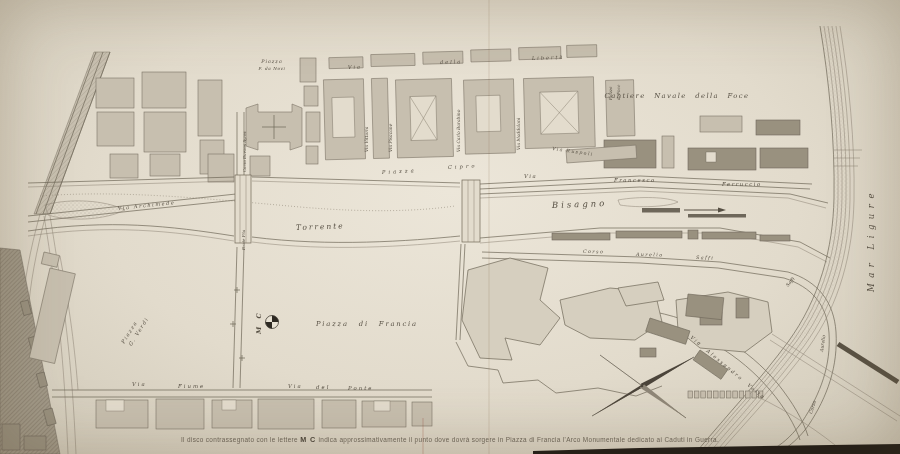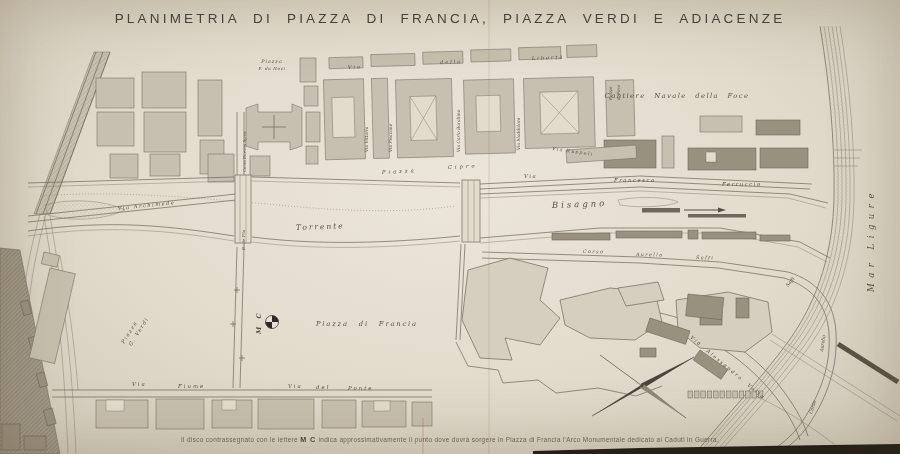--- a/index.html
+++ b/index.html
@@ -18,21 +18,20 @@
   .blkd{fill:#99917f;stroke:#6e675a;stroke-width:.6;}
   .ln{stroke:#6f6757;stroke-width:.7;fill:none;}
   .lnf{stroke:#8a8172;stroke-width:.5;fill:none;}
   .stip{stroke:#8a8172;stroke-width:.9;fill:none;stroke-dasharray:.6 2.4;}
   .fort{fill:#d6cfbf;stroke:#6f6757;stroke-width:.7;}
 </style>
 </head>
 <body>
 
 <div class="page">
-  <div class="title">PLANIMETRIA DI PIAZZA DI FRANCIA, PIAZZA VERDI E ADIACENZE</div>
 
   <svg width="900" height="454" viewBox="0 0 900 454">
     <defs>
       <pattern id="hb" width="3.2" height="3.2" patternUnits="userSpaceOnUse" patternTransform="rotate(45)">
         <rect width="3.2" height="3.2" fill="#c8c0b0"></rect>
           <line x1="0" y1="0" x2="0" y2="3.2" stroke="#a69e8e" stroke-width="0.7"></line>
       </pattern>
       <pattern id="hd" width="3" height="3" patternUnits="userSpaceOnUse" patternTransform="rotate(45)">
         <rect width="3" height="3" fill="#a29a89"></rect>
           <line x1="0" y1="0" x2="0" y2="3" stroke="#776f60" stroke-width="0.8"></line>

